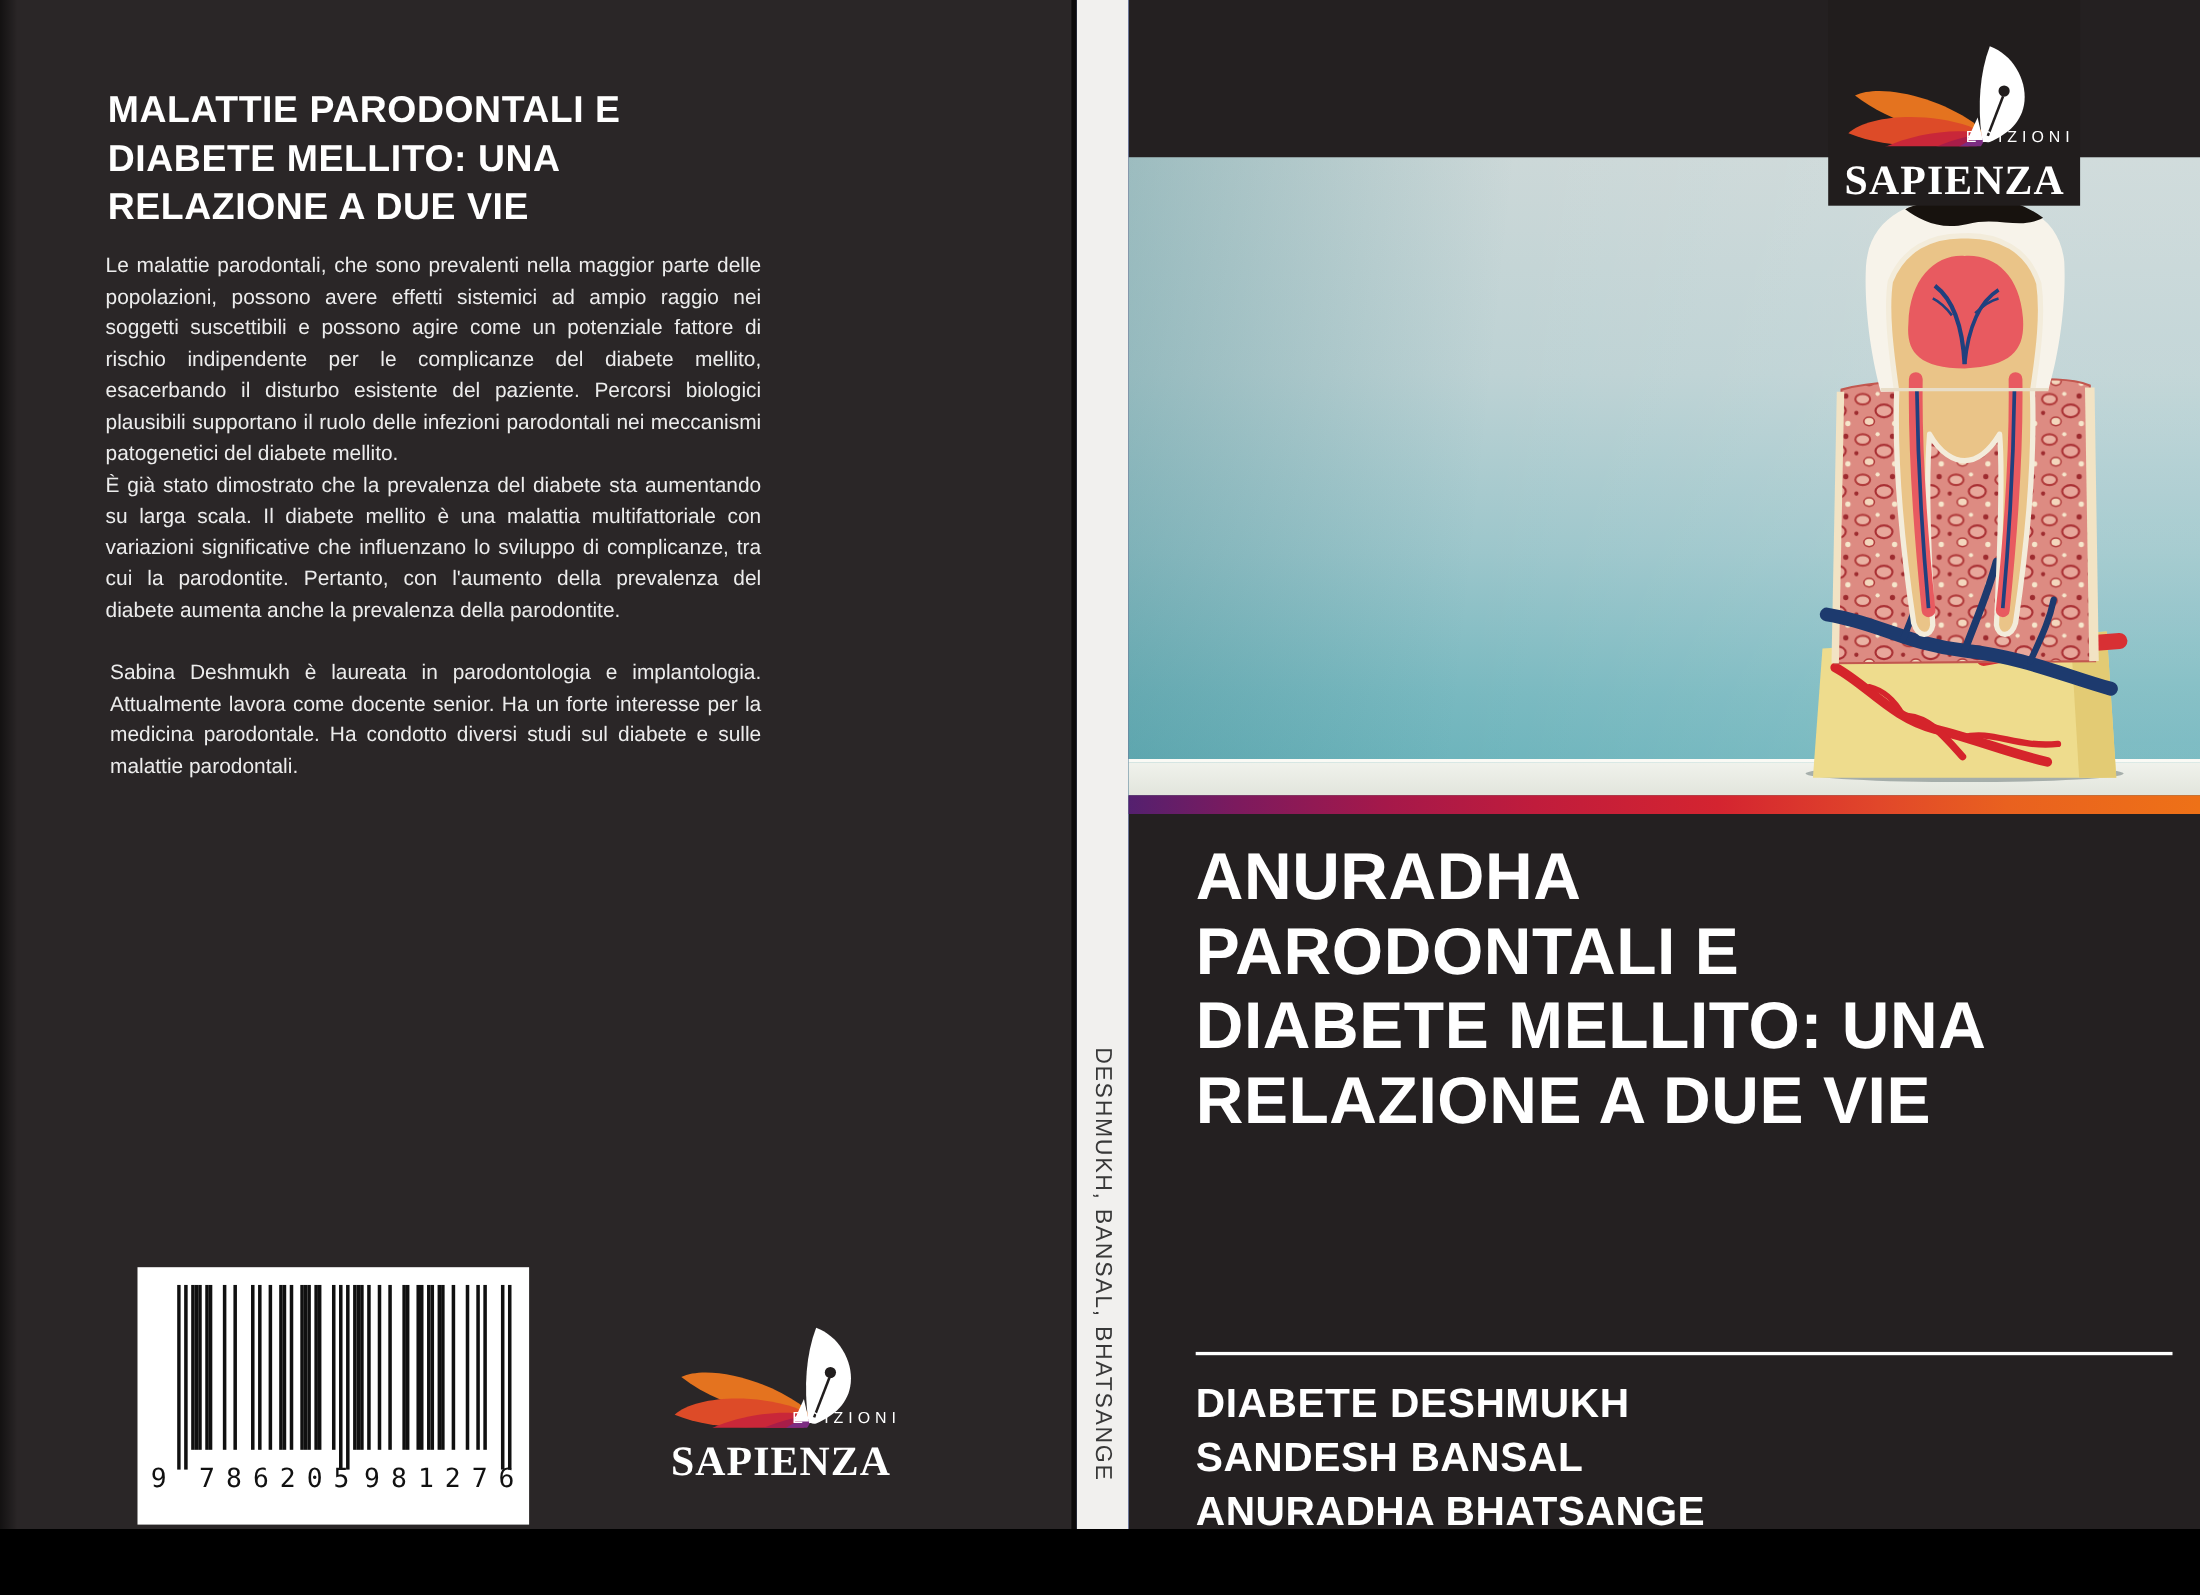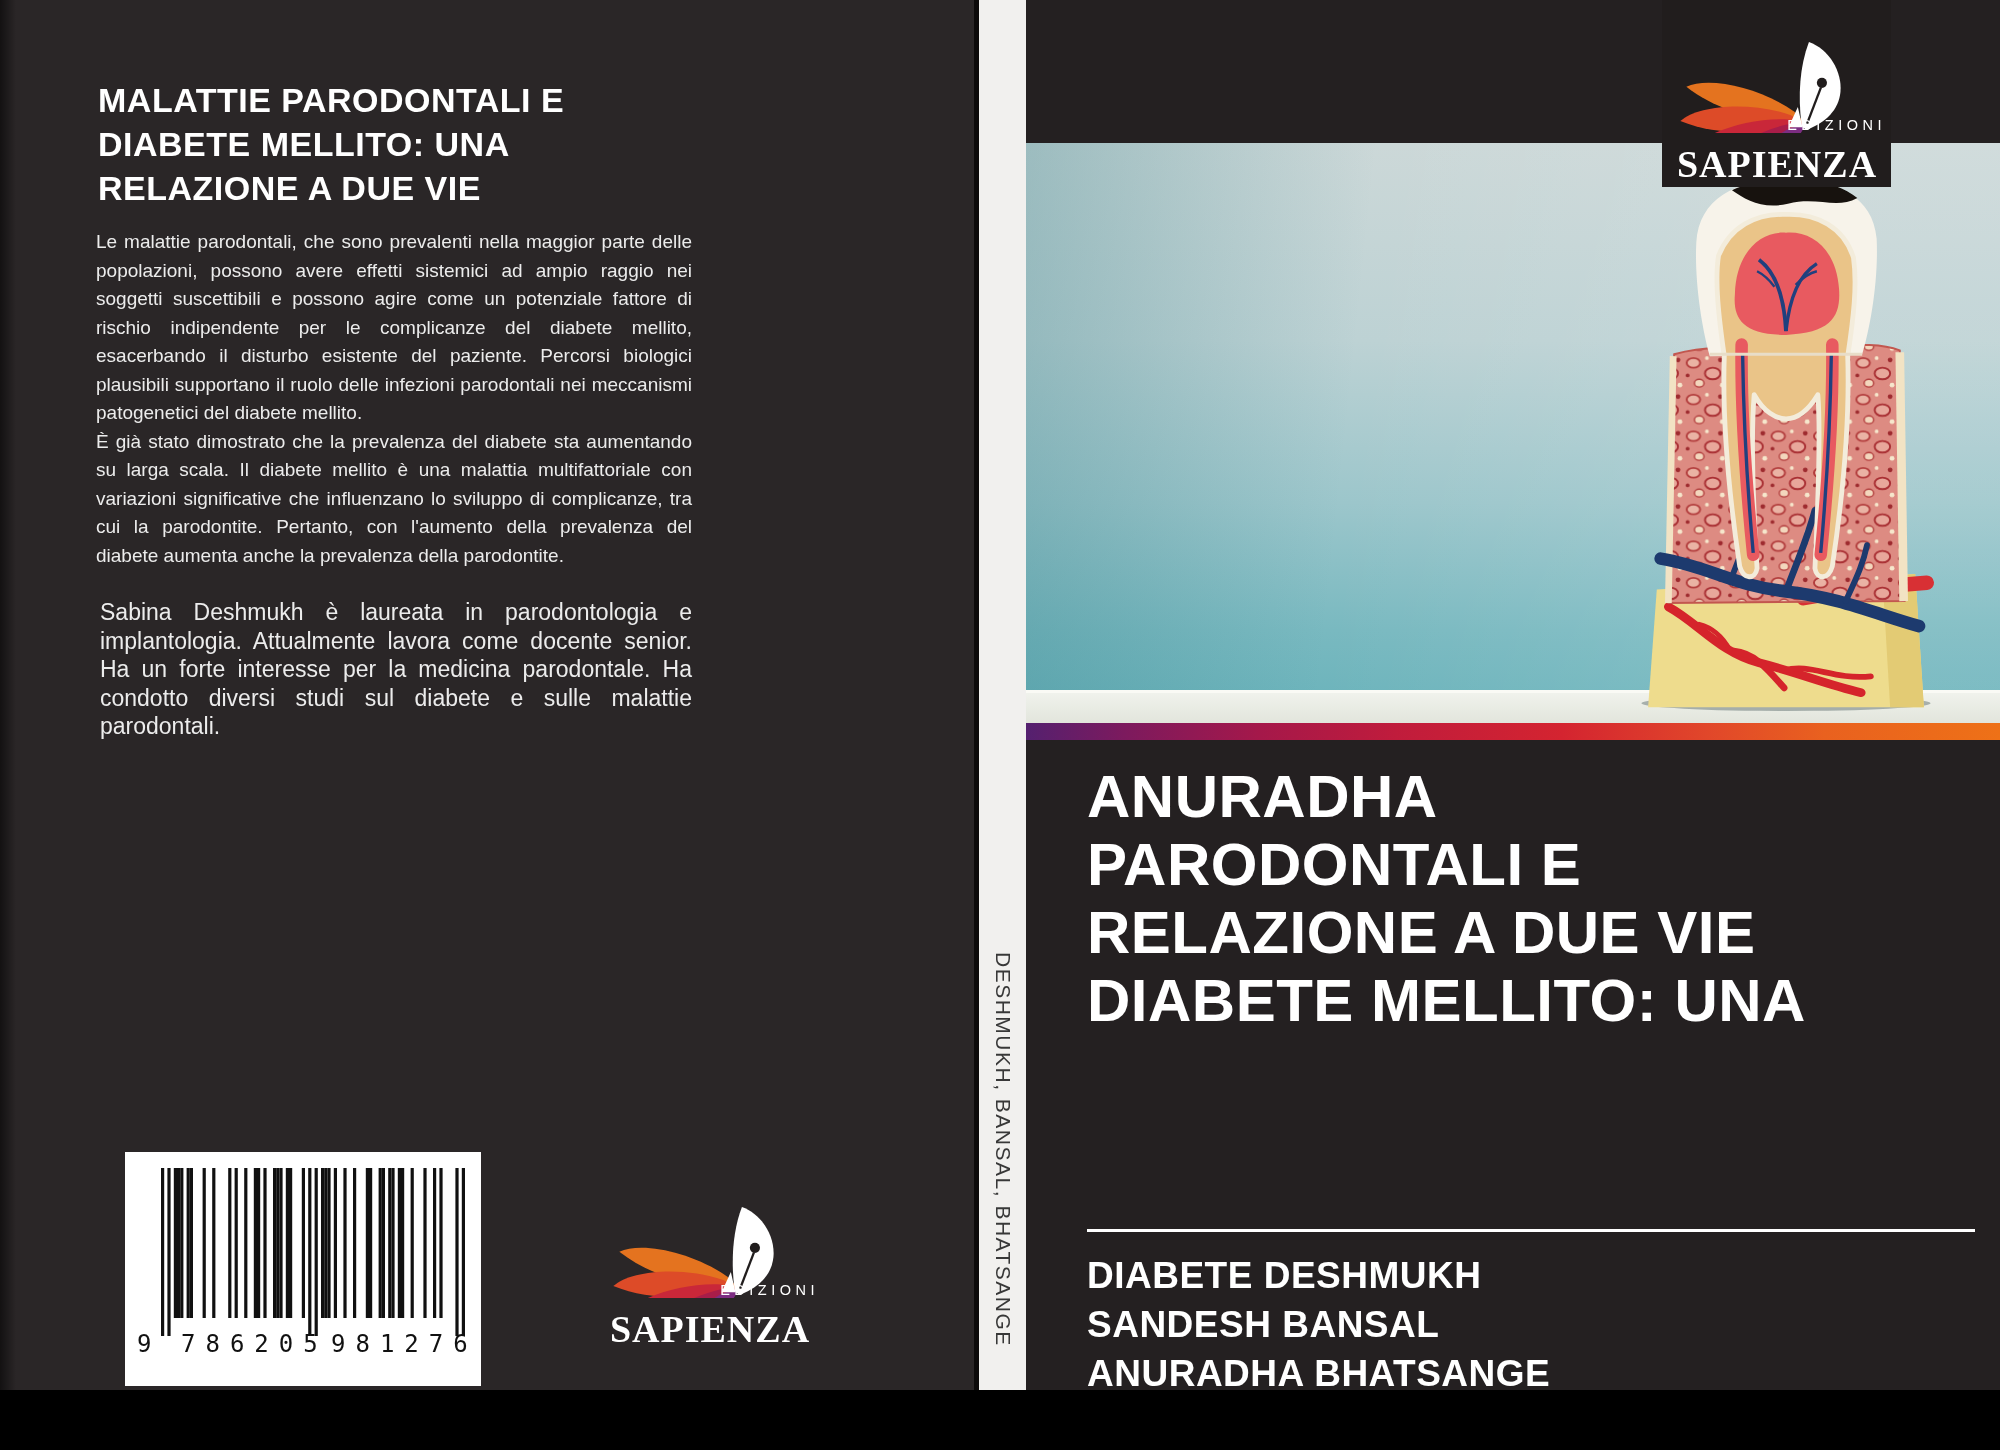--- a/index.html
+++ b/index.html
@@ -3,21 +3,21 @@
 <meta charset="utf-8">
 <style>
   html,body{margin:0;padding:0;background:#000;}
   .page{position:relative;width:2000px;height:1390px;overflow:hidden;font-family:"Liberation Sans",sans-serif;background:#1d4ed8;}
   
   .back{position:absolute;left:0;top:0;width:975px;height:1450px;background:#2a2627;}
   .left-edge{position:absolute;left:0;top:0;width:16px;height:1450px;background:linear-gradient(90deg,rgba(0,0,0,.55),rgba(0,0,0,0));}
   .back-title{position:absolute;left:98px;top:78px;width:560px;font-weight:700;font-size:34px;line-height:44px;color:#ffffff;letter-spacing:.5px;}
   .back-body{position:absolute;left:96px;top:228px;width:596px;font-size:19px;line-height:28.5px;color:#ececec;text-align:justify;}
   .back-body p{margin:0;}
-  .back-bio{position:absolute;left:100px;top:598px;width:592px;font-size:23px;line-height:28.5px;color:#ececec;text-align:justify;}
+  .back-bio{position:absolute;left:100px;top:598px;width:592px;font-size:19px;line-height:28.5px;color:#ececec;text-align:justify;}
   
   .barcode-box{position:absolute;left:125px;top:1152px;width:356px;height:234px;background:#ffffff;}
   .barcode-bars{position:absolute;left:36px;top:16px;width:308px;height:170px;}
   .barcode-digits{position:absolute;left:0;top:178px;width:356px;height:34px;font-family:"DejaVu Sans Mono",monospace;font-size:24px;color:#111;}
   .bd0{position:absolute;left:12px;top:0;}
   .bd1{position:absolute;left:56px;top:0;letter-spacing:10px;}
   .bd2{position:absolute;left:206px;top:0;letter-spacing:10px;}
   
   .logo-box{position:absolute;background:#211d1d;}
   .logo-back{left:597px;top:1203px;width:222px;height:150px;background:transparent;}
@@ -210,22 +210,22 @@
         <path d="M163 51 L148 90" stroke="#211d1d" stroke-width="2.5" fill="none"></path>
       </svg>
       <div class="logo-edizioni">EDIZIONI</div>
       <div class="logo-sapienza">SAPIENZA</div>
     </div>
   </div>
 
   <div class="front-title">
     <div>ANURADHA</div>
     <div>PARODONTALI E</div>
+    <div>DIABETE MELLITO: UNA</div>
     <div>RELAZIONE A DUE VIE</div>
-    <div>DIABETE MELLITO: UNA</div>
   </div>
 
   <div class="rule"></div>
 
   <div class="front-authors">
     <div>DIABETE DESHMUKH</div>
     <div>SANDESH BANSAL</div>
     <div>ANURADHA BHATSANGE</div>
   </div>
 

